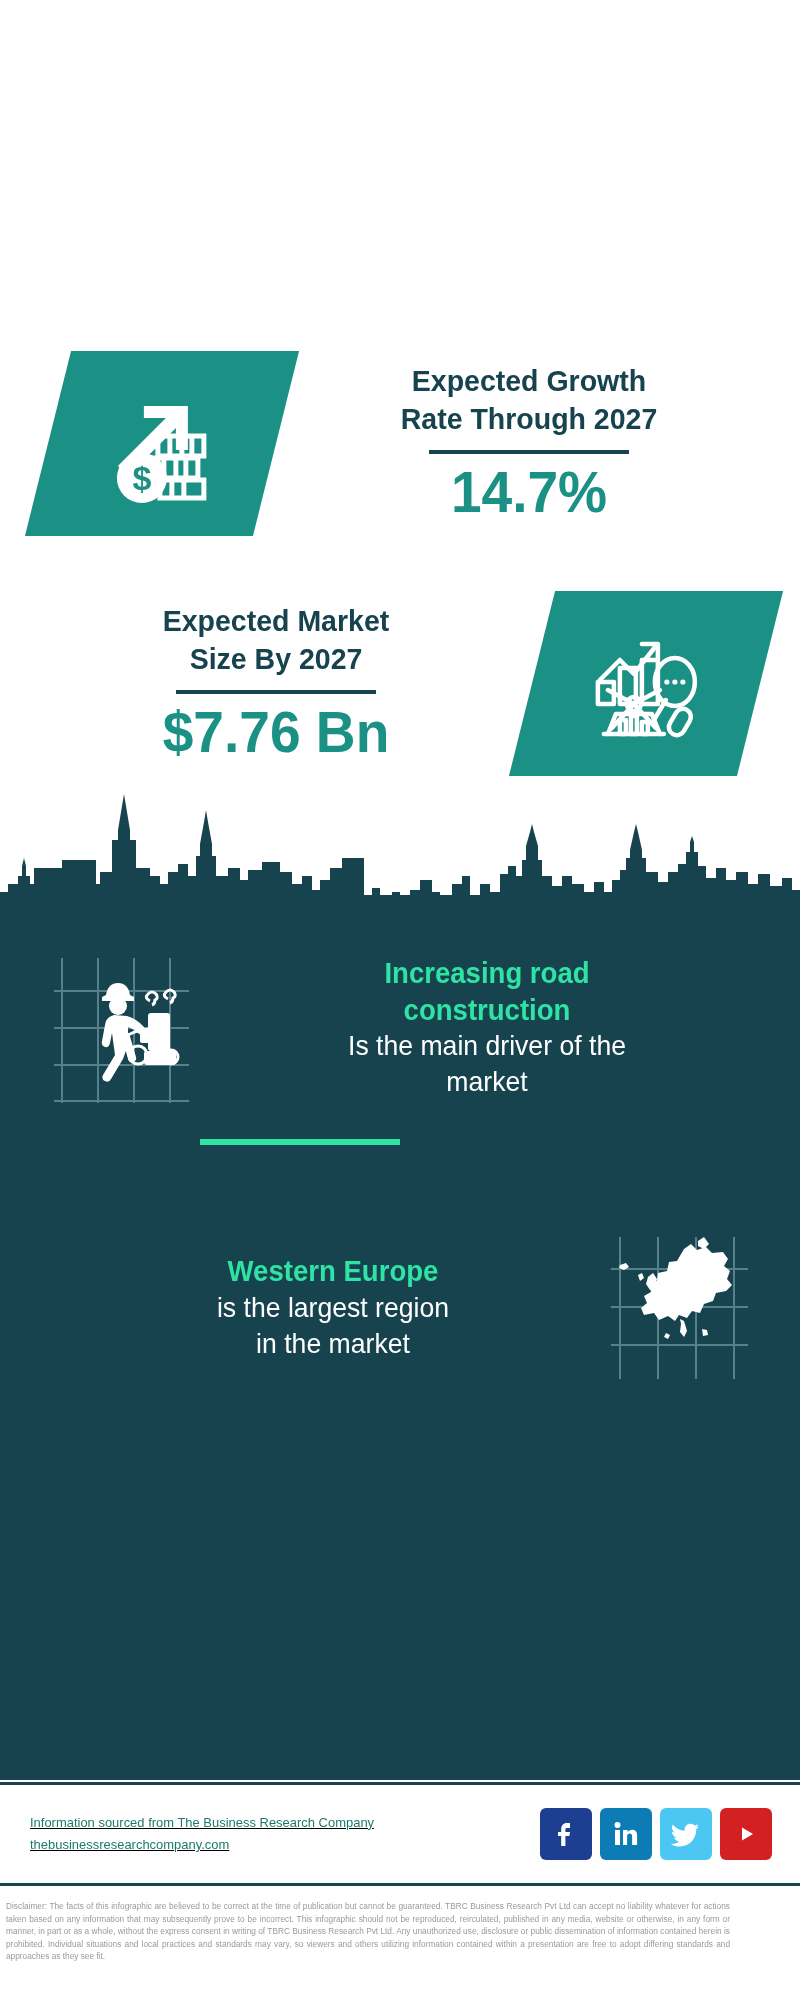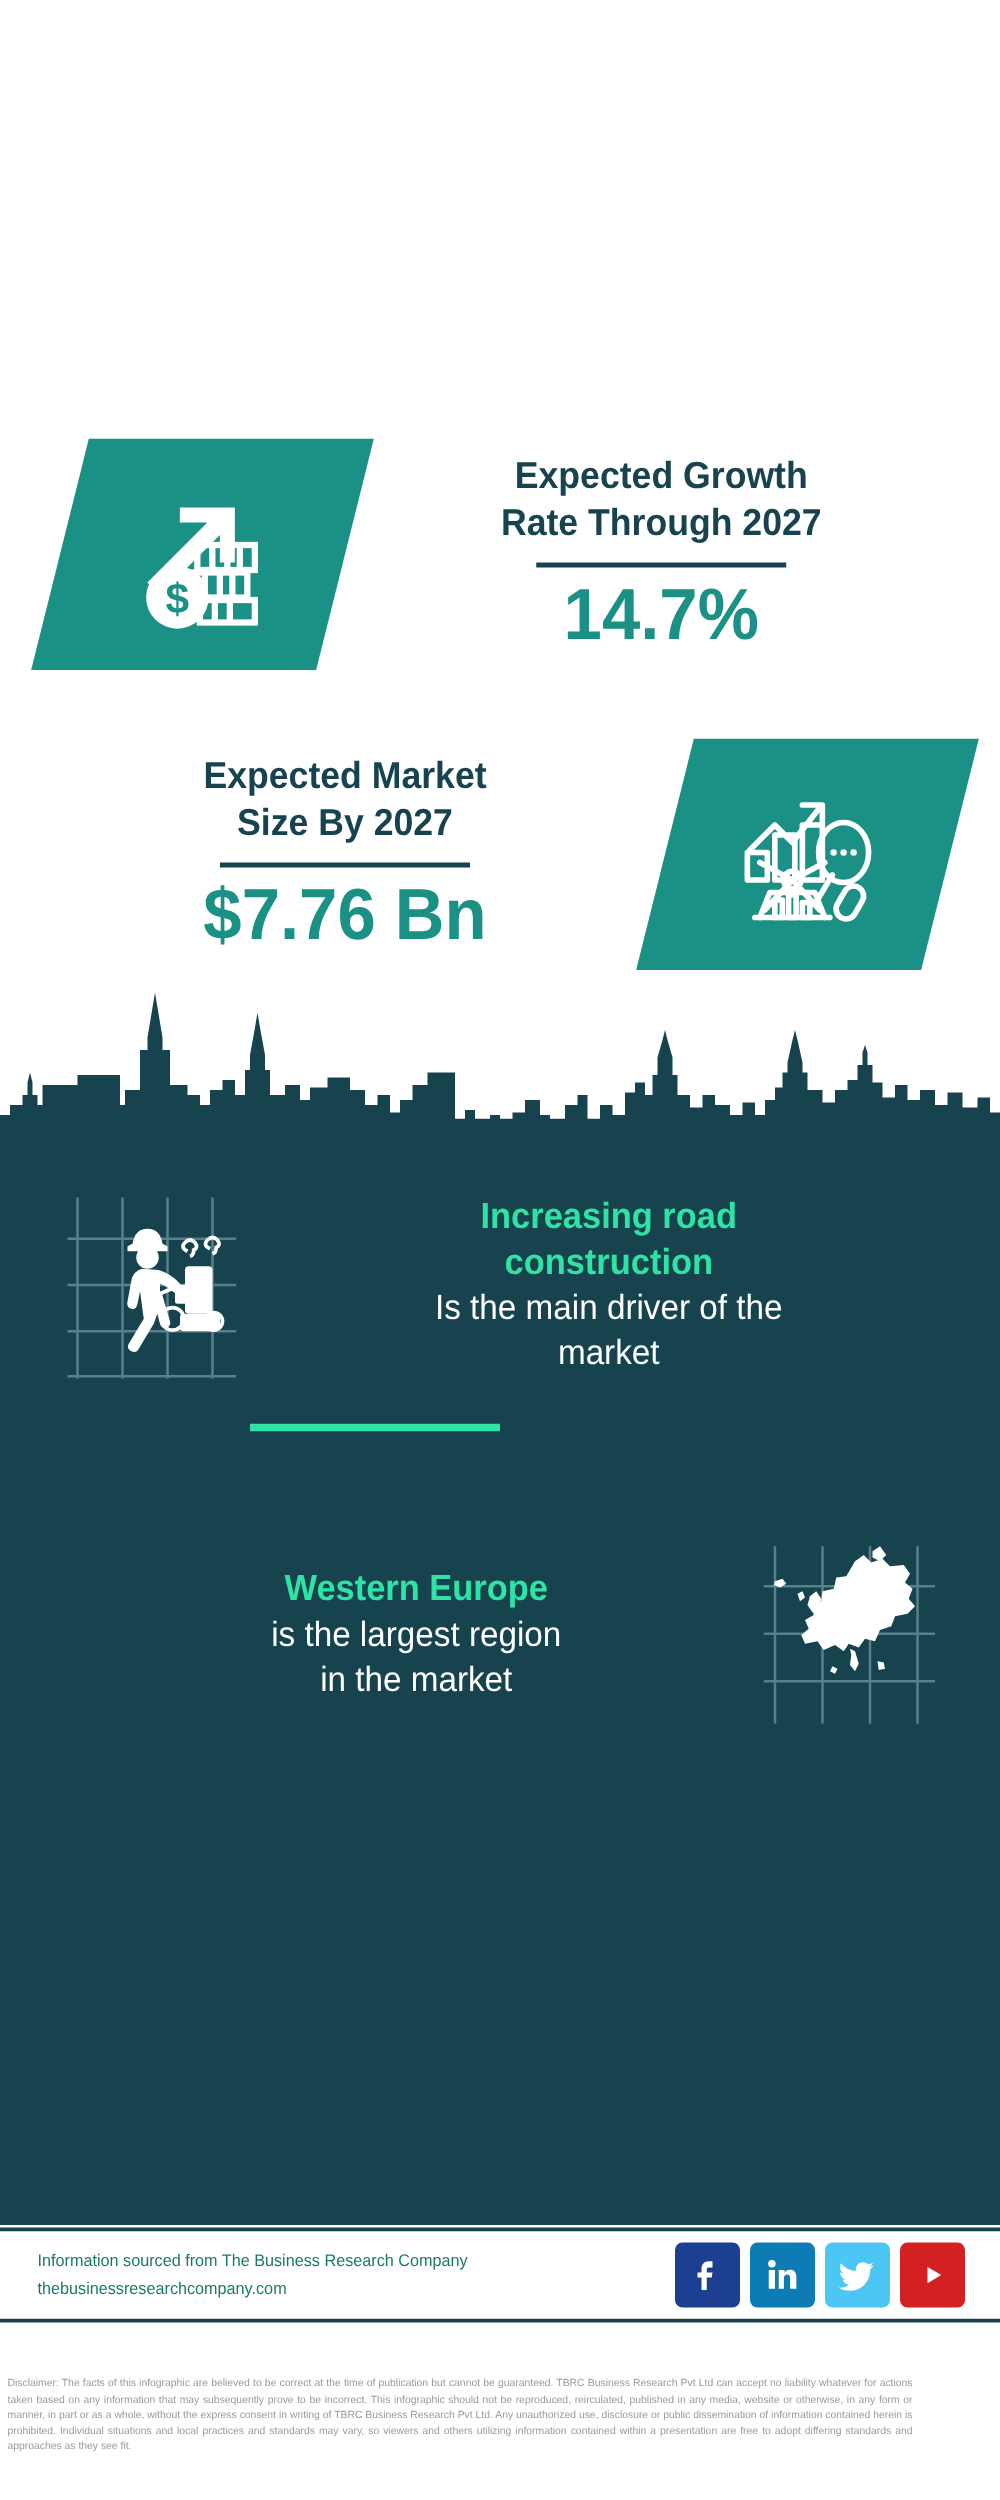--- a/index.html
+++ b/index.html
@@ -102,25 +102,25 @@
   .fact-2 .fact-icon { margin-right:44px; order:2; }
   .fact-2 .fact-text { padding:0 10px 0 30px; order:1;margin-left:40px; }
 
   .mid-rule {
     position:absolute; left:200px; top:244px;
     width:200px; height:6px; background:#2ee3a3;
   }
 
   
   .footer {
-    position:absolute; left:0; top:1782px; width:800px; height:76px;
+    position:absolute; left:0; top:1782px; width:800px; height:104px;
     background:#ffffff;
     border-top:3px solid #17434f;
     border-bottom:3px solid #17434f;
-    display:flex; align-items:center;
+    display:flex; align-items:center;text-decoration:underline;
   }
   .footer-text { margin-left:30px; flex:1 1 auto; }
   .footer-line {
     color:#1a7a6a; font-size:13.5px; line-height:1.65;
     transform:scaleX(0.96); transform-origin:left center;
     white-space:nowrap;
   }
   .social { display:flex; gap:8px; margin-right:28px; }
   .social-btn {
     width:52px; height:52px; border-radius:6px;

